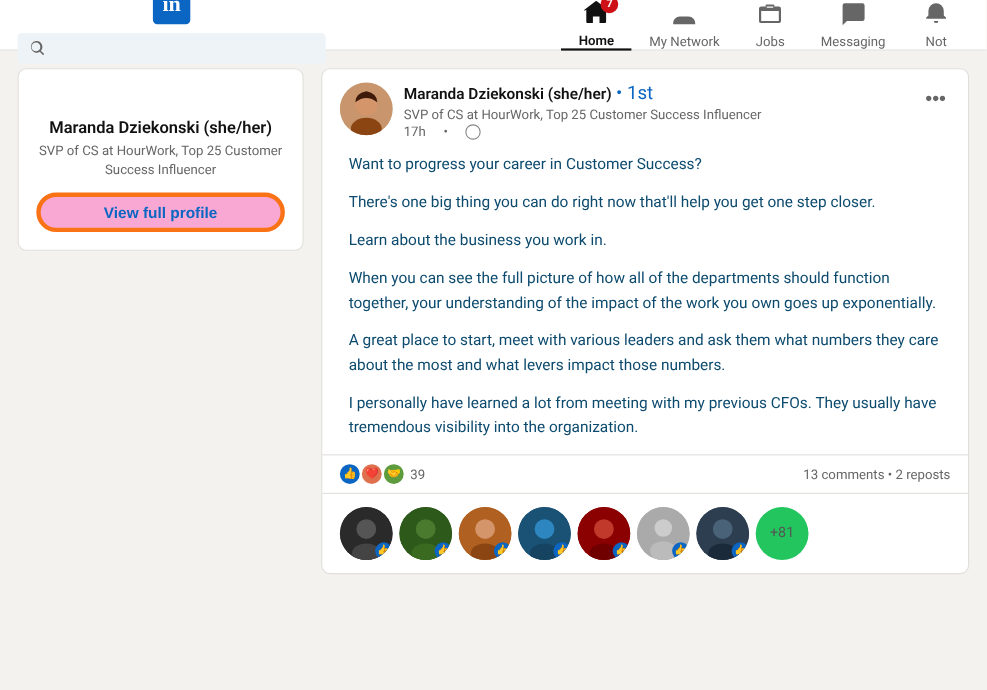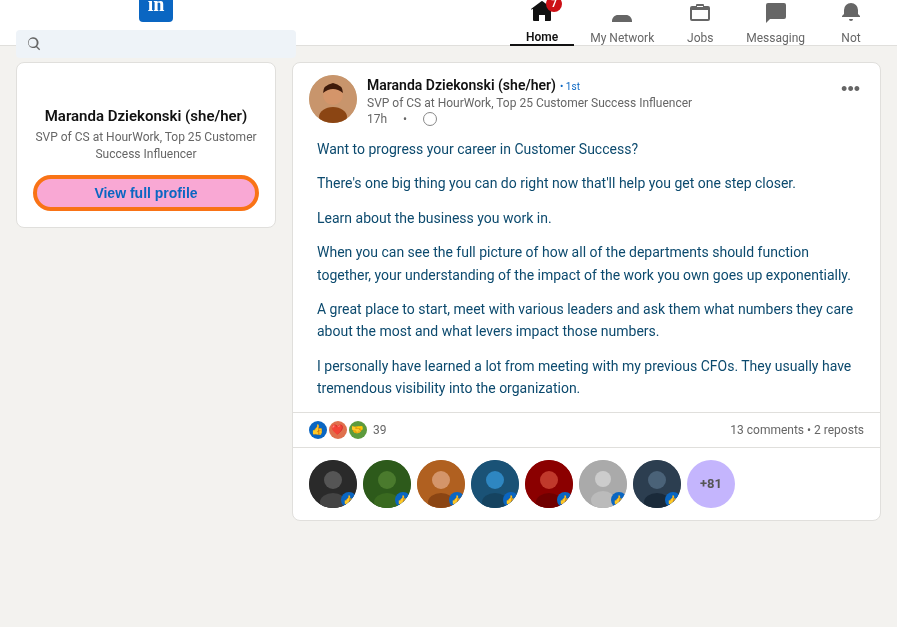--- a/index.html
+++ b/index.html
@@ -206,21 +206,21 @@
       flex-shrink: 0;
       overflow: hidden;
     }
     .post-author-info { flex: 1; }
     .post-author-name {
       font-size: 14px;
       font-weight: 600;
       color: #111;
     }
     .post-author-badge {
-      font-size: 10px;
+      font-size: 17px;
       color: #0a66c2;
       font-weight: 400;
     }
     .post-author-title {
       font-size: 12px;
       color: #666;
       margin-top: 2px;
     }
     .post-time {
       font-size: 12px;
@@ -290,26 +290,26 @@
       border-radius: 50%;
       background: #d0d0d0;
       overflow: hidden;
       position: relative;
       flex-shrink: 0;
     }
     .reaction-avatar-count {
       width: 48px;
       height: 48px;
       border-radius: 50%;
-      background: #c4b5fd;
+      background: #22c55e;
       display: flex;
       align-items: center;
       justify-content: center;
       font-size: 13px;
-      font-weight: 700;
+      font-weight: 400;
       color: #555;
       flex-shrink: 0;
     }
     .reaction-like-icon {
       position: absolute;
       bottom: 0;
       right: 0;
       width: 16px;
       height: 16px;
       border-radius: 50%;

